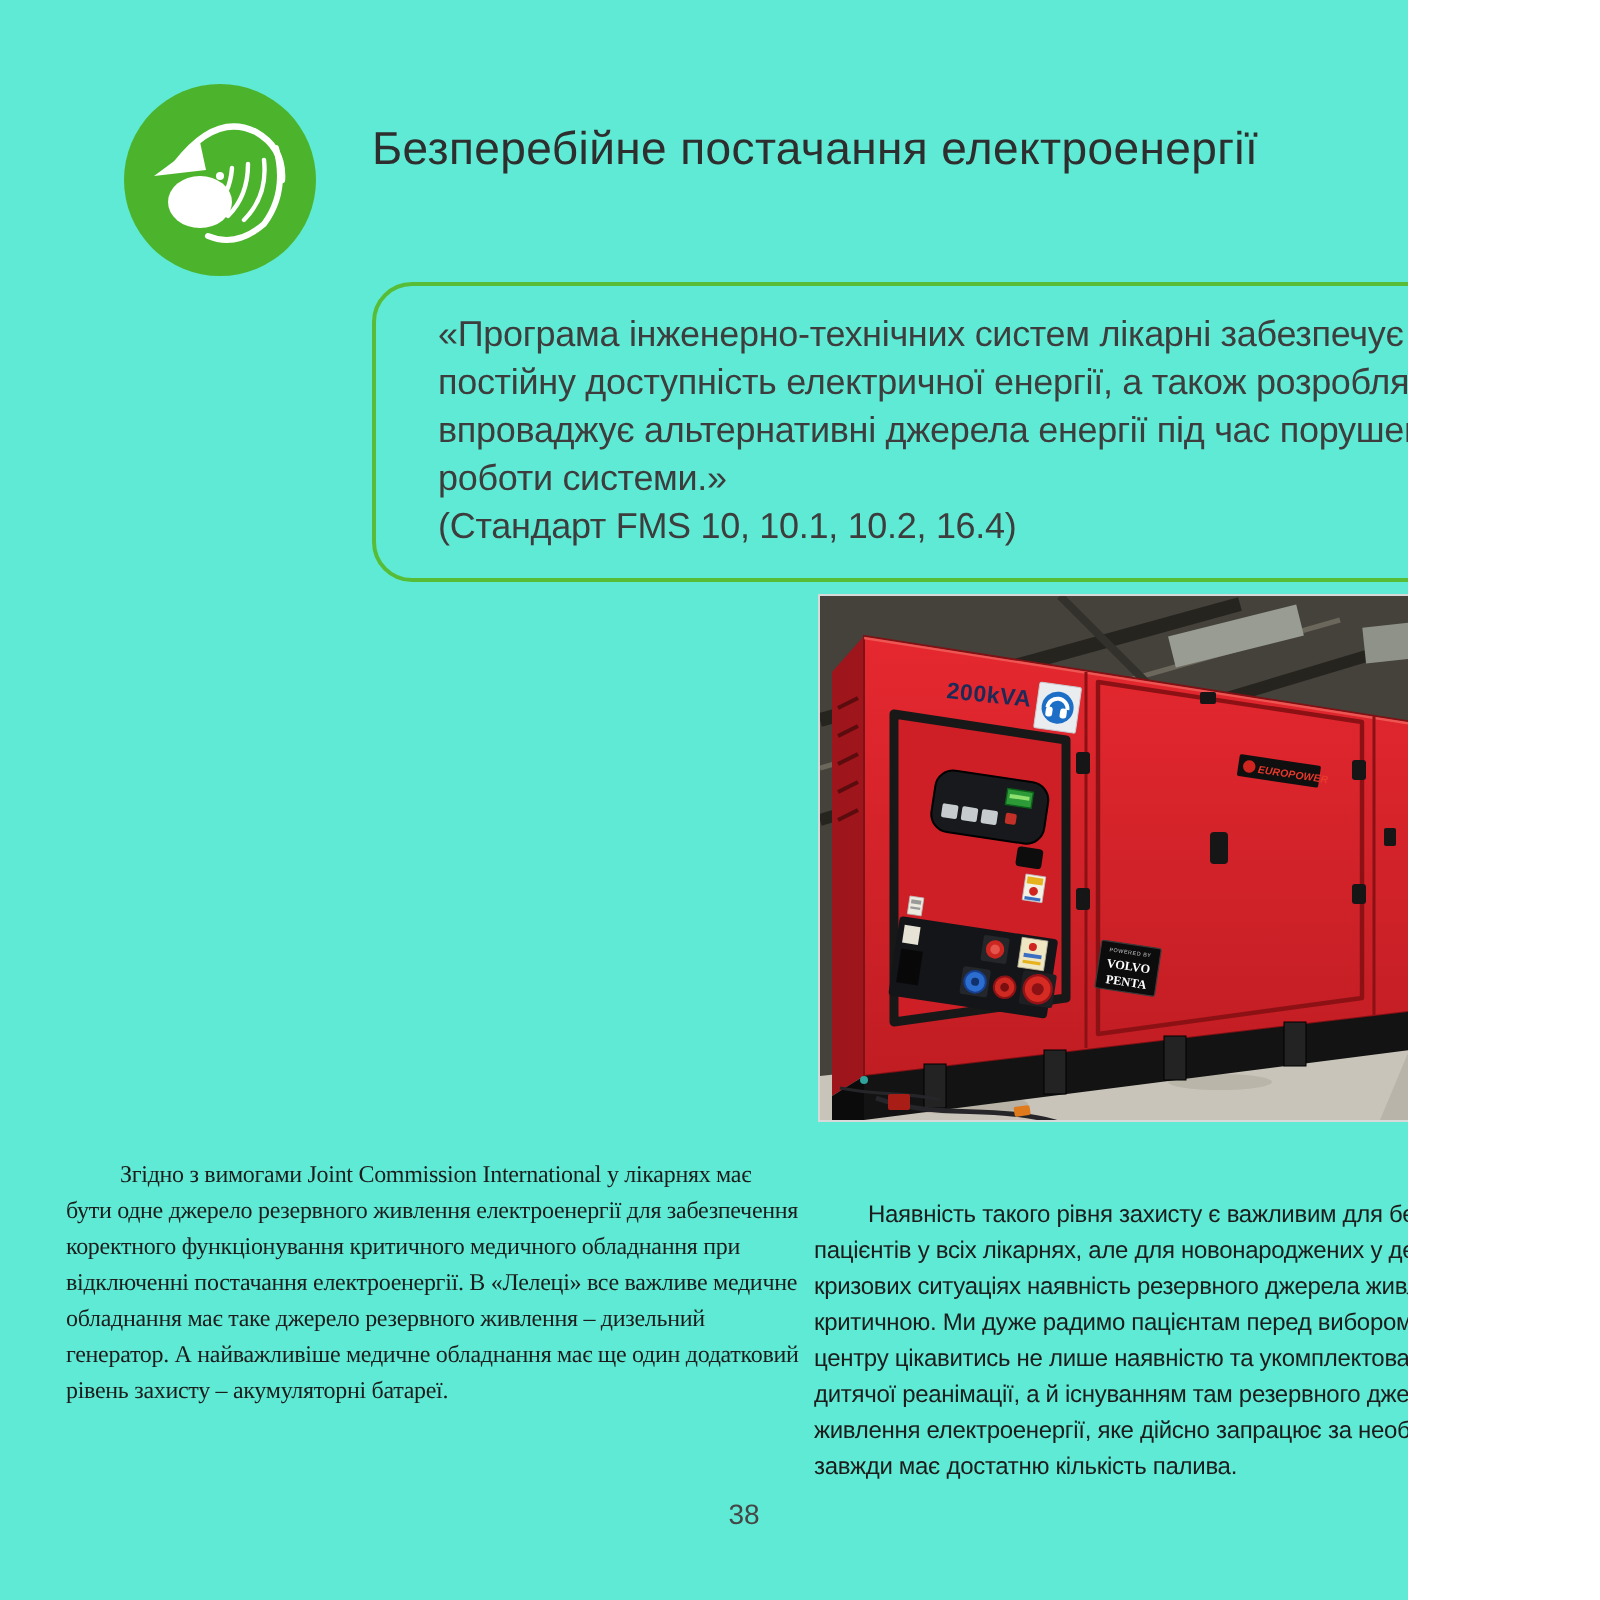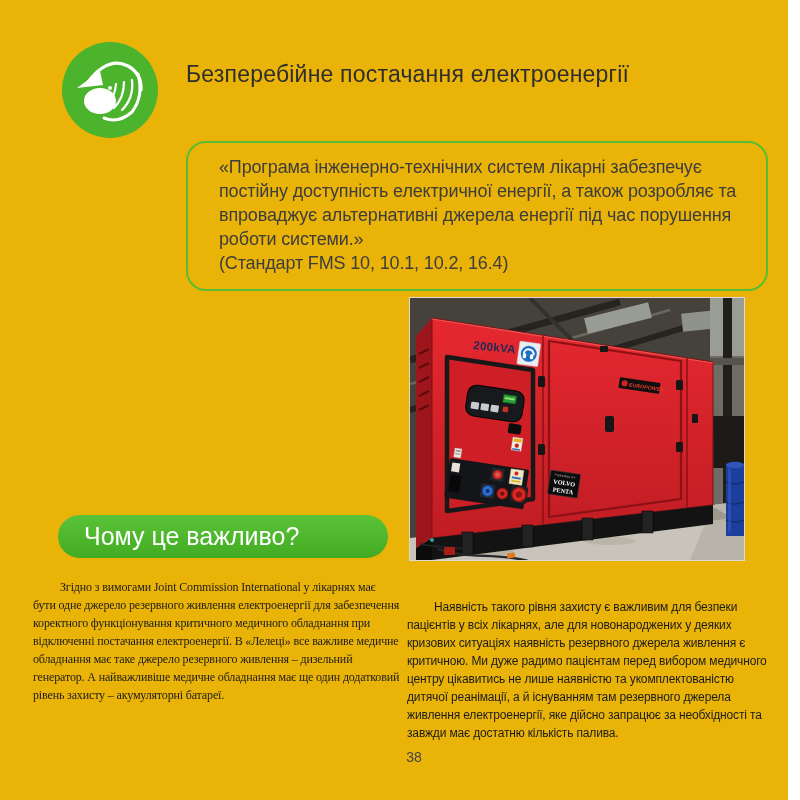--- a/index.html
+++ b/index.html
@@ -1,17 +1,17 @@
 <!DOCTYPE html>
 <html lang="uk"><head>
 <meta charset="utf-8">
 <style>
   html,body{margin:0;padding:0;background:#ffffff;}
   .page{
-    position:relative;width:788px;height:800px;background:#eab308;overflow:hidden;
+    position:relative;width:704px;height:800px;background:#5eead4;overflow:hidden;
     font-family:"Liberation Sans","DejaVu Sans",sans-serif;color:#1c1c1c;
   }
   .logo{position:absolute;left:60px;top:40px;width:100px;height:100px;}
   .logo svg{display:block;width:100%;height:100%;}
   .title{
     position:absolute;left:186px;top:61px;width:580px;
     font-size:23px;color:#2e2e2e;letter-spacing:.2px;
   }
   .quote{
     position:absolute;left:186px;top:141px;width:582px;height:150px;box-sizing:border-box;
@@ -221,22 +221,19 @@
       <g>
         <path d="M28,251 C58,262 86,254 118,263" stroke="#26262a" stroke-width="2.4" fill="none"></path>
         <path d="M10,246 C30,250 44,248 60,252" stroke="#26262a" stroke-width="1.6" fill="none"></path>
         <rect x="97" y="255" width="8" height="5" rx="1" fill="#df7a1d" transform="rotate(-8 101 257)"></rect>
         <rect x="34" y="249" width="11" height="8" rx="1" fill="#a81d16"></rect>
         <circle cx="22" cy="242" r="2" fill="#2fa39b"></circle>
       </g>
     </svg>
   </div>
 
-  <div class="banner">
-    <span>Чому це важливо?</span>
-  </div>
 
   <div class="col col-left">Згідно з вимогами Joint Commission International у лікарнях має бути одне джерело резервного живлення електроенергії для забезпечення коректного функціонування критичного медичного обладнання при відключенні постачання електроенергії. В «Лелеці» все важливе медичне обладнання має таке джерело резервного живлення – дизельний генератор. А найважливіше медичне обладнання має ще один додатковий рівень захисту – акумуляторні батареї.</div>
   <div class="col col-right">Наявність такого рівня захисту є важливим для безпеки пацієнтів у всіх лікарнях, але для новонароджених у деяких кризових ситуаціях наявність резервного джерела живлення є критичною. Ми дуже радимо пацієнтам перед вибором медичного центру цікавитись не лише наявністю та укомплектованістю дитячої реанімації, а й існуванням там резервного джерела живлення електроенергії, яке дійсно запрацює за необхідності та завжди має достатню кількість палива.</div>
 
   <div class="pagenum">38</div>
 
 </div>
 
 </body></html>

